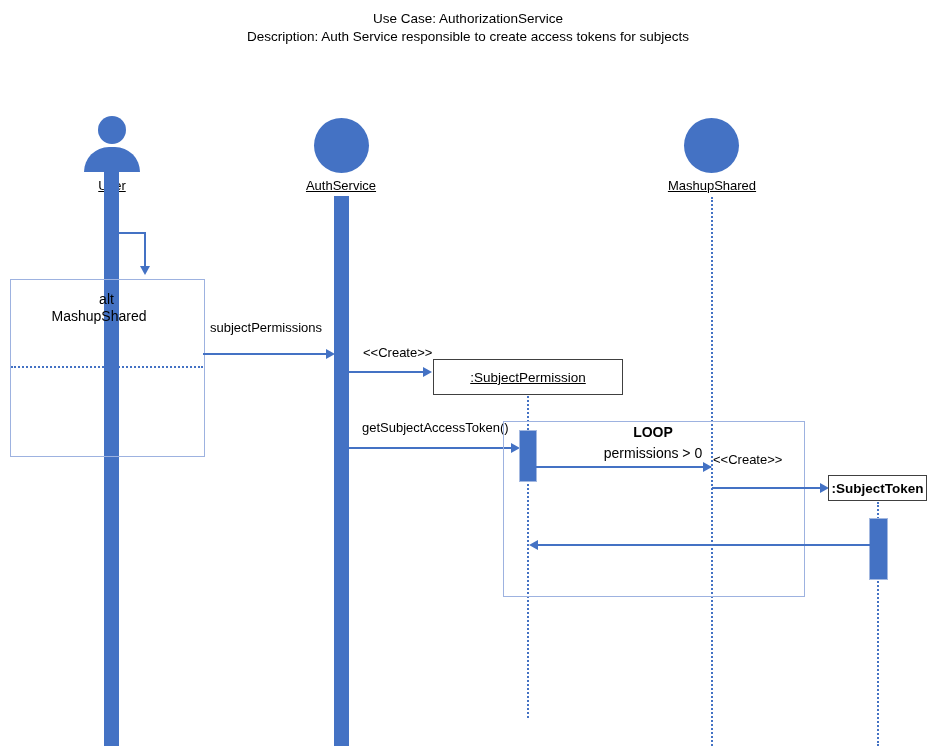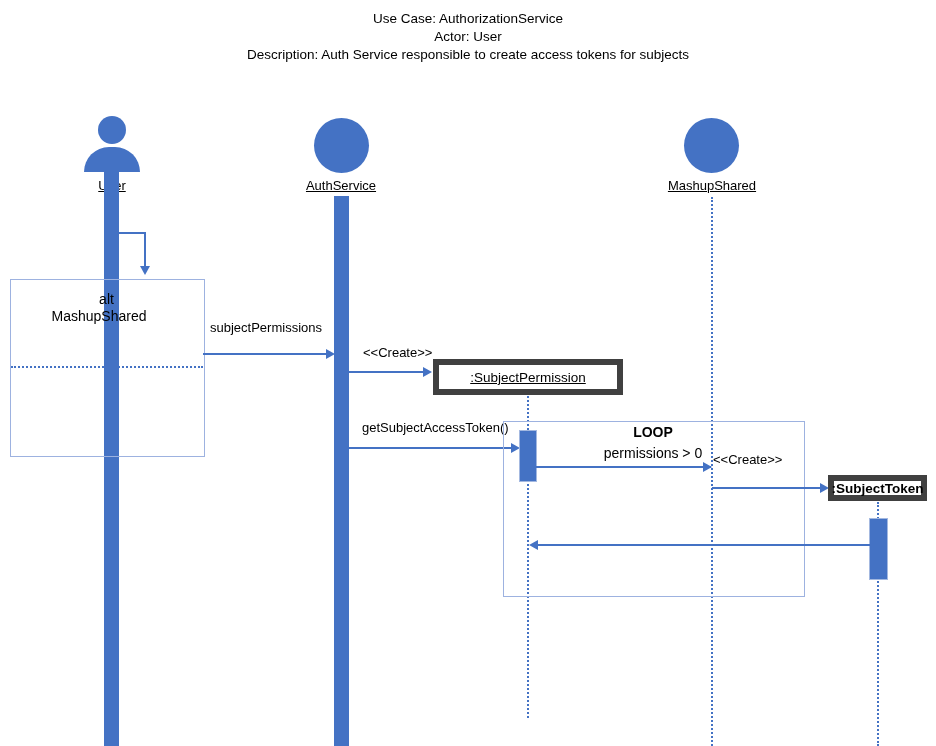--- a/index.html
+++ b/index.html
@@ -43,21 +43,21 @@
   .frag-divider{
     position:absolute;height:0;border-top:2px dotted #4472C4;
   }
   .frag-text{
     position:absolute;text-align:center;font-size:14px;
     line-height:17px;color:#000;white-space:nowrap;
   }
   .frag-text.bold{font-weight:bold;}
   
   .objbox{
-    position:absolute;border:6px solid #404040;background:#fff;
+    position:absolute;border:1px solid #404040;background:#fff;
     display:flex;align-items:center;justify-content:center;
     font-size:13.5px;color:#000;box-sizing:border-box;
   }
   .objbox.underline{text-decoration:underline;}
   .objbox.bold{font-weight:bold;}
   
   .msg-line{position:absolute;background:#4472C4;height:1.6px;}
   .msg-vline{position:absolute;background:#4472C4;width:1.6px;}
   .arrow-right{
     position:absolute;width:0;height:0;
@@ -76,21 +76,20 @@
   }
   .msg-label{
     position:absolute;font-size:13px;color:#000;white-space:nowrap;
   }
 </style>
 </head>
 <body>
 
 <div id="title-block" class="abs">
   <div>Use Case: AuthorizationService</div>
-  <div>Actor: User</div>
   <div>Description: Auth Service responsible to create access tokens for subjects</div>
 </div>
 
 <div class="actor-head" style="left:98px;top:116px;width:28px;height:28px;"></div>
 <div class="actor-body" style="left:84px;top:147px;width:56px;height:25px;"></div>
 <div class="head-label" style="left:62px;top:178px;width:100px;">User</div>
 <div class="lifeline-solid" style="left:104px;top:166px;width:15px;height:580px;"></div>
 
 <div class="circle" style="left:314px;top:118px;width:55px;height:55px;"></div>
 <div class="head-label" style="left:281px;top:178px;width:120px;">AuthService</div>

